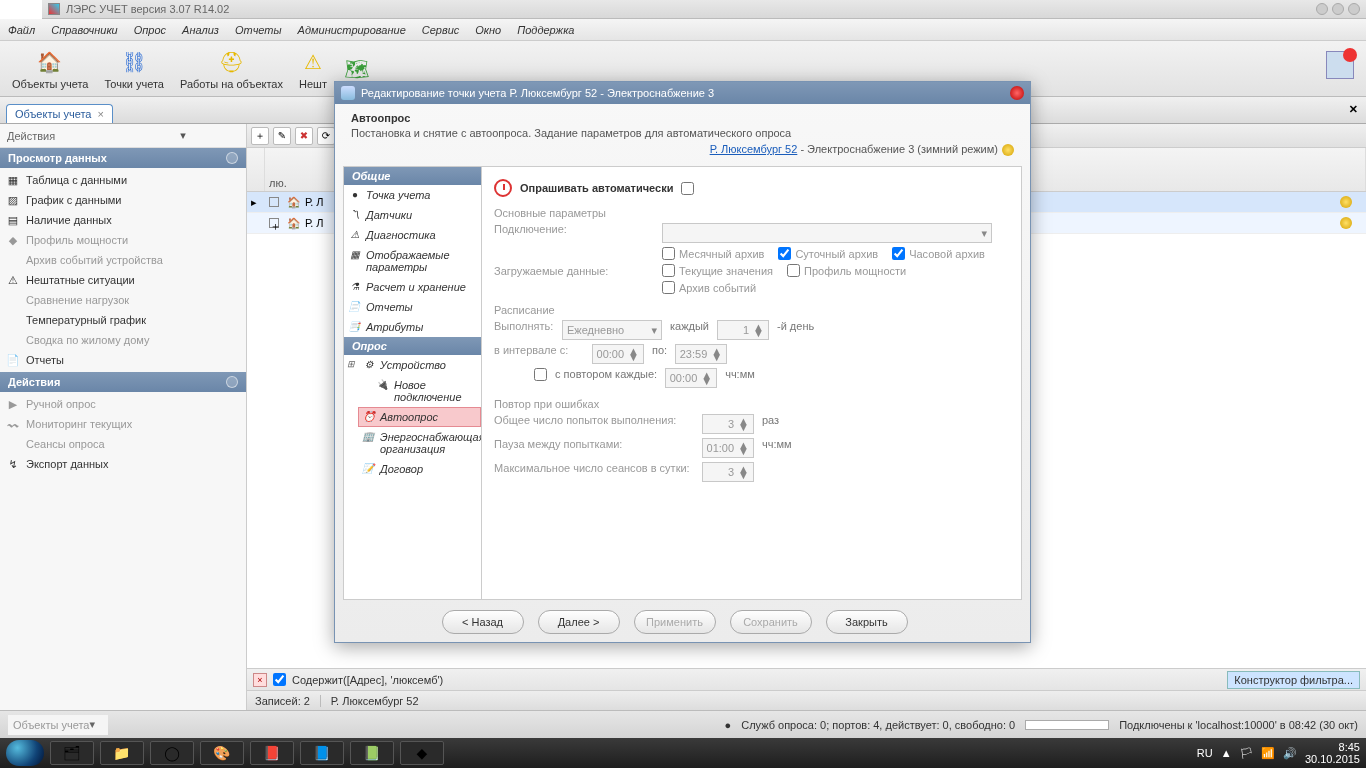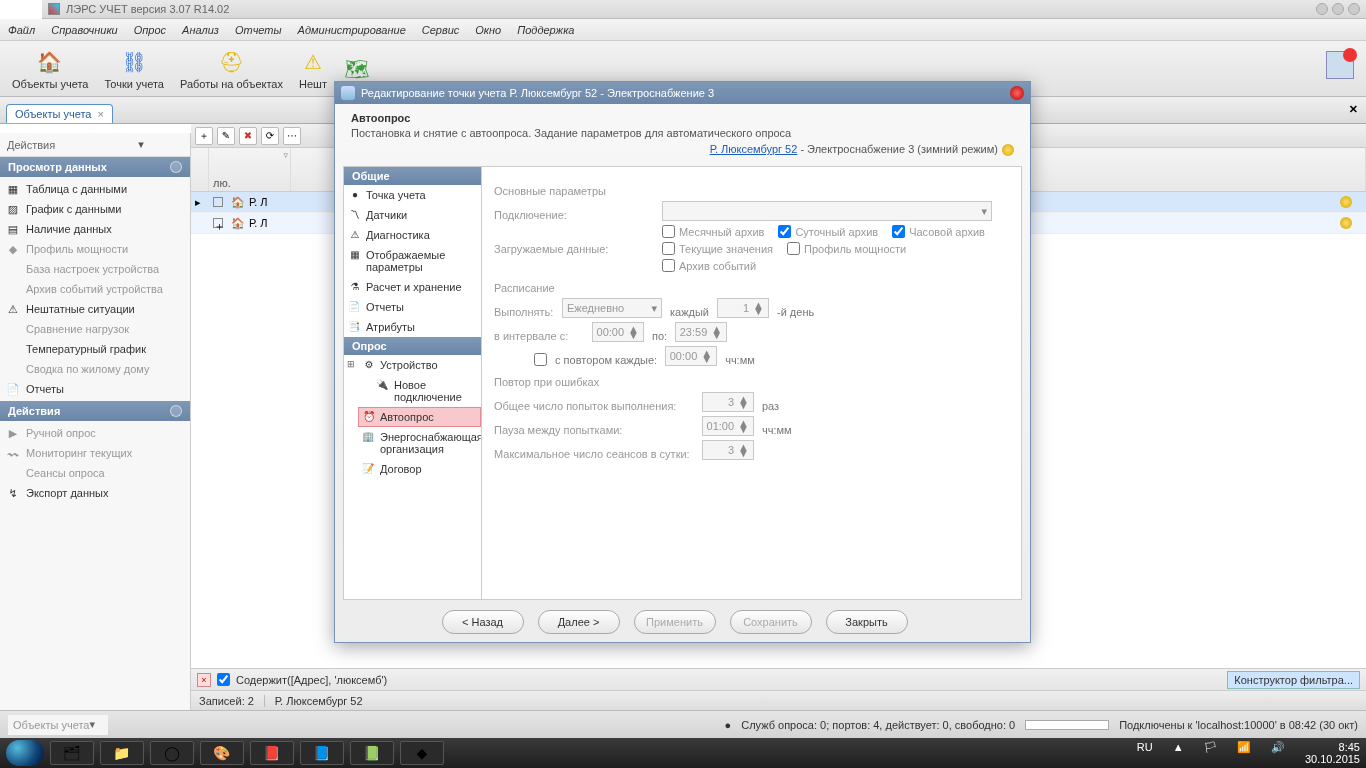--- a/index.html
+++ b/index.html
@@ -21,21 +21,21 @@
 .toolbar .right-badge { position:absolute; right:12px; top:10px; width:28px; height:28px; background:#cde; border:1px solid #88b; }
 .toolbar .right-badge::after { content:""; position:absolute; right:-4px; top:-4px; width:14px; height:14px; background:#e33; border-radius:50%; }
 
 .tabstrip { height:27px; background:linear-gradient(#f0f0f0,#dcdcdc); display:flex; align-items:flex-end; padding:0 6px; border-bottom:1px solid #aaa; position:relative;}
 .tab { background:#fff; border:1px solid #5a8fc8; border-bottom:none; border-radius:4px 4px 0 0; padding:3px 8px; display:flex; align-items:center; gap:6px; color:#2a5c9c; }
 .tab .x { color:#888; cursor:pointer; }
 .tabstrip .close-all { position:absolute; right:8px; top:6px; font-weight:bold; cursor:pointer; }
 
 
 .workspace { position:absolute; top:124px; left:0; right:0; bottom:58px; display:flex; }
-.sidebar { width:191px; background:#f7f7f7; border-right:1px solid #ccc; display:flex; flex-direction:column;margin-top:9px; }
+.sidebar { width:247px; background:#f7f7f7; border-right:1px solid #ccc; display:flex; flex-direction:column; }
 .side-hdr-input { padding:3px; border-bottom:1px solid #ddd; display:flex; align-items:center;}
 .side-hdr-input span { flex:1; color:#666; padding:2px 4px;}
 .side-hdr-input .chev { width:14px; text-align:center; color:#555;}
 .side-section { background:linear-gradient(#7f98b6,#6a86a8); color:#fff; padding:4px 8px; display:flex; align-items:center; font-weight:bold;}
 .side-section .disc { margin-left:auto; width:12px; height:12px; border-radius:50%; background:#fff3; border:1px solid #fff8;}
 .side-items { padding:2px 0;}
 .side-item { display:flex; align-items:center; padding:4px 8px 4px 26px; color:#333; cursor:pointer; position:relative;}
 .side-item.dim { color:#999; }
 .side-item .ic { position:absolute; left:6px; width:14px; height:14px; display:flex; align-items:center; justify-content:center; font-size:11px;}
 
@@ -65,50 +65,50 @@
 .app-status { position:absolute; bottom:30px; left:0; right:0; height:28px; background:linear-gradient(#e6e6e6,#d4d4d4); border-top:1px solid #bbb; display:flex; align-items:center; padding:0 8px; color:#333;}
 .app-status .combo { padding:2px 4px; border:1px solid transparent;}
 .app-status .combo::after{content:" ▾"; color:#666;}
 .app-status .cluster { margin-left:auto; display:flex; align-items:center; gap:10px;}
 .app-status .prog { width:84px; height:10px; border:1px solid #aaa; background:#fff;}
 
 
 .taskbar { position:absolute; bottom:0; left:0; right:0; height:30px; background:linear-gradient(#3a3a3a,#1e1e1e); display:flex; align-items:center; padding:0 6px; gap:6px;}
 .taskbar .start { width:38px; height:26px; background:radial-gradient(circle at 30% 30%, #5bd, #147 60%, #013); border-radius:13px;}
 .taskbar .task { width:44px; height:24px; background:#2a2a2a; border:1px solid #555; border-radius:2px; display:flex; align-items:center; justify-content:center; font-size:14px;}
-.taskbar .tray { margin-left:auto; display:flex; gap:20px; color:#fff; font-size:11px;}
+.taskbar .tray { margin-left:auto; display:flex; align-items:center; gap:8px; color:#fff; font-size:11px;}
 .taskbar .tray .clock { text-align:right; line-height:12px; }
 
 
 .dialog { position:absolute; left:334px; top:81px; width:697px; height:562px; background:linear-gradient(#f8f8f8,#ececec); border:1px solid #7893b3; box-shadow:0 4px 18px rgba(0,0,0,.35); }
 .dlg-title { height:22px; background:linear-gradient(#7f98b6,#6a86a8); color:#fff; display:flex; align-items:center; padding:0 6px; gap:6px;}
 .dlg-title .ic { width:14px; height:14px; background:linear-gradient(#cdf,#8bd); border-radius:3px;}
 .dlg-title .close { margin-left:auto; width:14px; height:14px; background:radial-gradient(#f66,#b00); border-radius:50%; cursor:pointer;}
 .dlg-header { padding:8px 16px 4px; }
 .dlg-header .h1 { font-weight:bold; color:#333; margin-bottom:3px;}
 .dlg-header .h2 { color:#555; }
 .dlg-crumb { text-align:right; padding:0 16px 6px; color:#555;}
 .dlg-crumb a { color:#1a5dbb; text-decoration:underline; cursor:pointer;}
 .dlg-crumb .bulb { display:inline-block; margin-left:4px; vertical-align:middle;}
 .dlg-body { position:absolute; top:84px; bottom:42px; left:8px; right:8px; display:flex; border:1px solid #ccc; background:#fff;}
-.dlg-nav { width:138px; border-right:1px solid #ccc; overflow:auto;}
+.dlg-nav { width:138px; border-right:1px solid #ccc; overflow:auto;font-style:italic;}
 .nav-sect { background:linear-gradient(#7f98b6,#6a86a8); color:#fff; padding:3px 8px; font-weight:bold;}
 .nav-item { padding:4px 6px 4px 22px; position:relative; cursor:pointer; color:#333;}
 .nav-item.sel { background:#f8c9cc; border:1px solid #e58a92; padding:3px 5px 3px 21px;}
 .nav-item .ic { position:absolute; left:4px; width:14px; text-align:center; font-size:10px;}
 .nav-item.branch::before { content:"⊞"; position:absolute; left:-11px; color:#666; font-size:9px;}
 .nav-sub { padding-left:14px;}
 .dlg-content { flex:1; padding:8px 12px; color:#777; overflow:auto;}
 .row-line { display:flex; align-items:center; gap:8px; margin:4px 0;}
 .row-line.bold { color:#333; font-weight:bold;}
 .row-line .clock-ico { width:18px; height:18px; border:2px solid #d33; border-radius:50%; position:relative;}
 .row-line .clock-ico::after { content:""; position:absolute; left:7px; top:3px; width:2px; height:6px; background:#d33;}
 .row-line input[type=checkbox]{ width:13px; height:13px;}
 .group-lbl { color:#999; margin:10px 0 4px;}
-.form-row { display:flex; align-items:flex-end; margin:4px 0; gap:8px;}
+.form-row { display:flex; align-items:flex-start; margin:4px 0; gap:8px;}
 .form-row .lab { width:160px; color:#999;}
 .form-row .lab.short { width:auto; min-width:60px;}
 .combo, .spin { height:20px; border:1px solid #c8c8c8; background:#f5f5f5; display:flex; align-items:center; padding:0 4px; color:#999;}
 .combo { width:100px;}
 .combo.wide { width:330px;}
 .combo .arr { margin-left:auto; color:#888;}
 .spin { width:52px; justify-content:flex-end; gap:4px;}
 .spin .arrs { display:flex; flex-direction:column; line-height:6px; font-size:7px; color:#888;}
 .checks { display:flex; flex-wrap:wrap; gap:4px 14px;}
 .chk { display:flex; align-items:center; gap:4px; color:#999;}
@@ -199,24 +199,20 @@
           <span class="ic">▨</span>
           <span>График с данными</span>
         </div>
         <div class="side-item">
           <span class="ic">▤</span>
           <span>Наличие данных</span>
         </div>
         <div class="side-item dim">
           <span class="ic">◆</span>
           <span>Профиль мощности</span>
-        </div>
-        <div class="side-item dim">
-          <span class="ic"></span>
-          <span>База настроек устройства</span>
         </div>
         <div class="side-item dim">
           <span class="ic"></span>
           <span>Архив событий устройства</span>
         </div>
         <div class="side-item">
           <span class="ic">⚠</span>
           <span>Нештатные ситуации</span>
         </div>
         <div class="side-item dim">
@@ -385,20 +381,25 @@
         <div class="nav-item branch"><span class="ic">⚙</span><span>Устройство</span></div>
         <div class="nav-sub">
           <div class="nav-item"><span class="ic">🔌</span><span>Новое подключение</span></div>
         </div>
         <div class="nav-item sel"><span class="ic">⏰</span><span>Автоопрос</span></div>
         <div class="nav-item"><span class="ic">🏢</span><span>Энергоснабжающая организация</span></div>
         <div class="nav-item"><span class="ic">📝</span><span>Договор</span></div>
       </div>
     </div>
     <div class="dlg-content">
+      <div class="row-line bold">
+        <span class="clock-ico"></span>
+        <span>Опрашивать автоматически</span>
+        <input type="checkbox" style="">
+      </div>
       <div class="group-lbl">Основные параметры</div>
       <div class="form-row">
         <div class="lab">Подключение:</div>
         <div class="combo wide">
             <span></span>
             <span class="arr">▾</span>
           </div>
       </div>
       <div class="form-row" style="align-items:center">
         <div class="lab">Загружаемые данные:</div>

